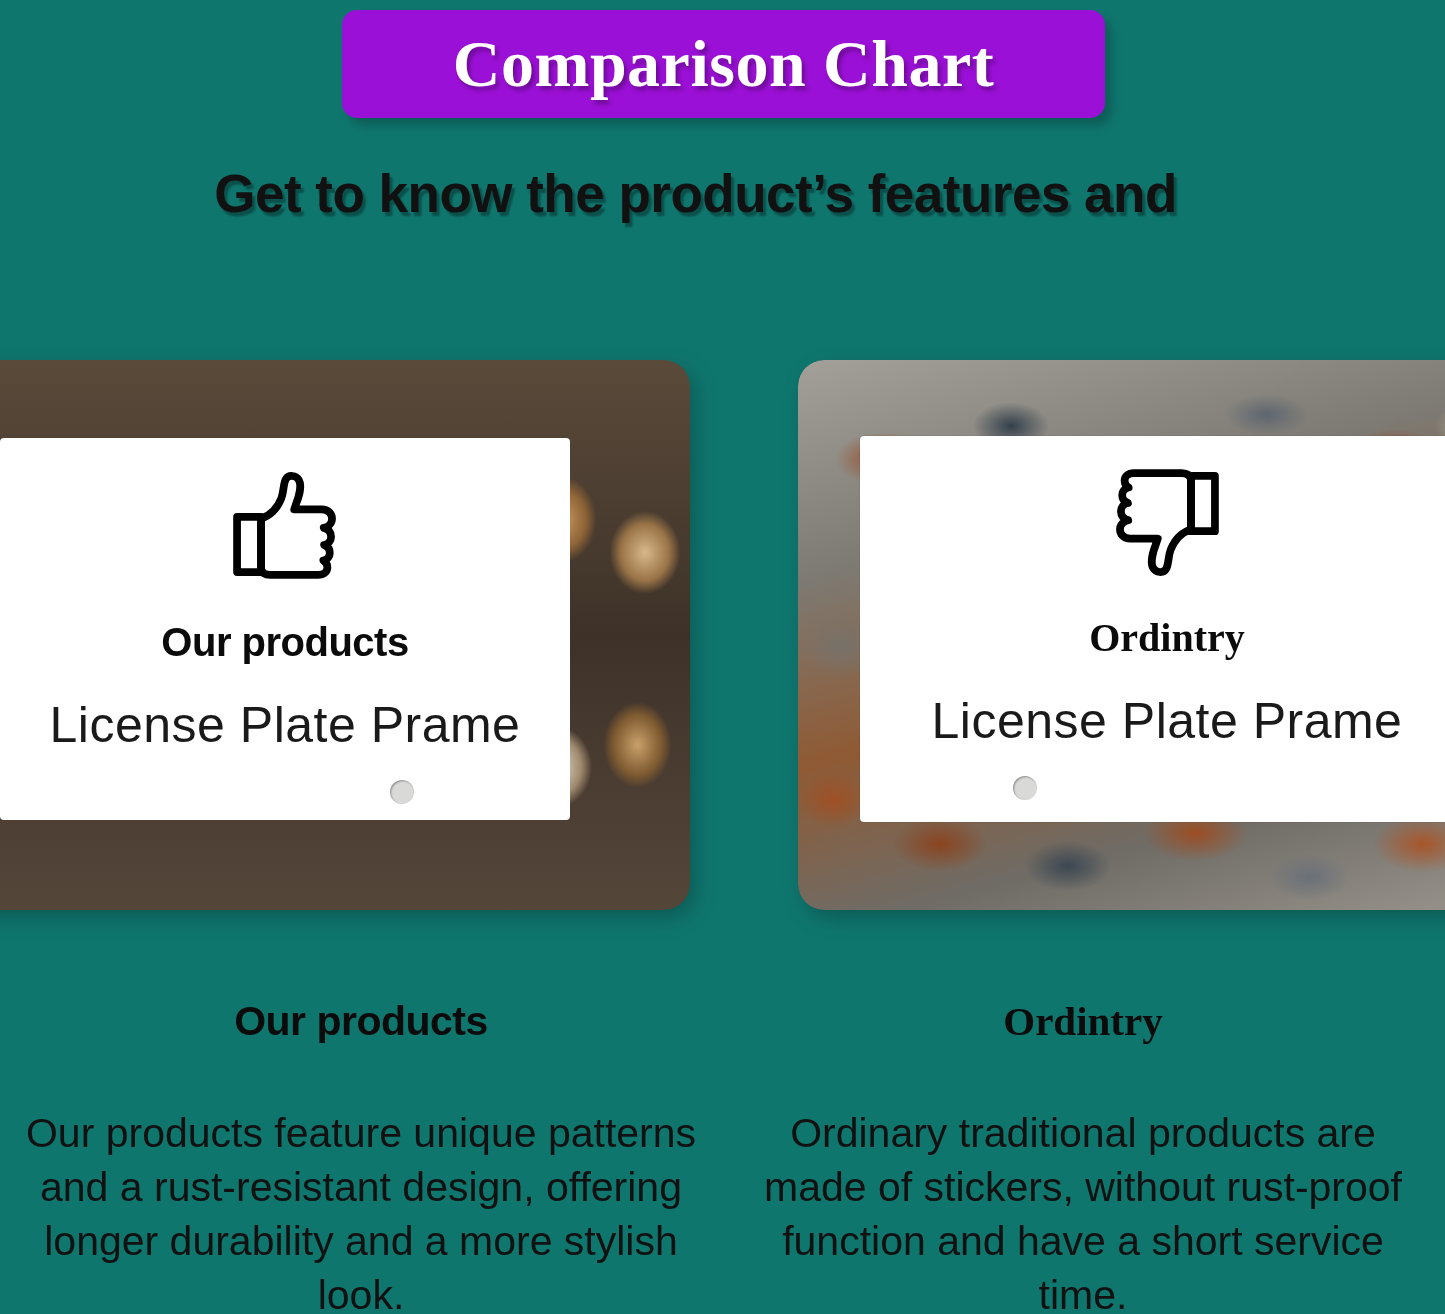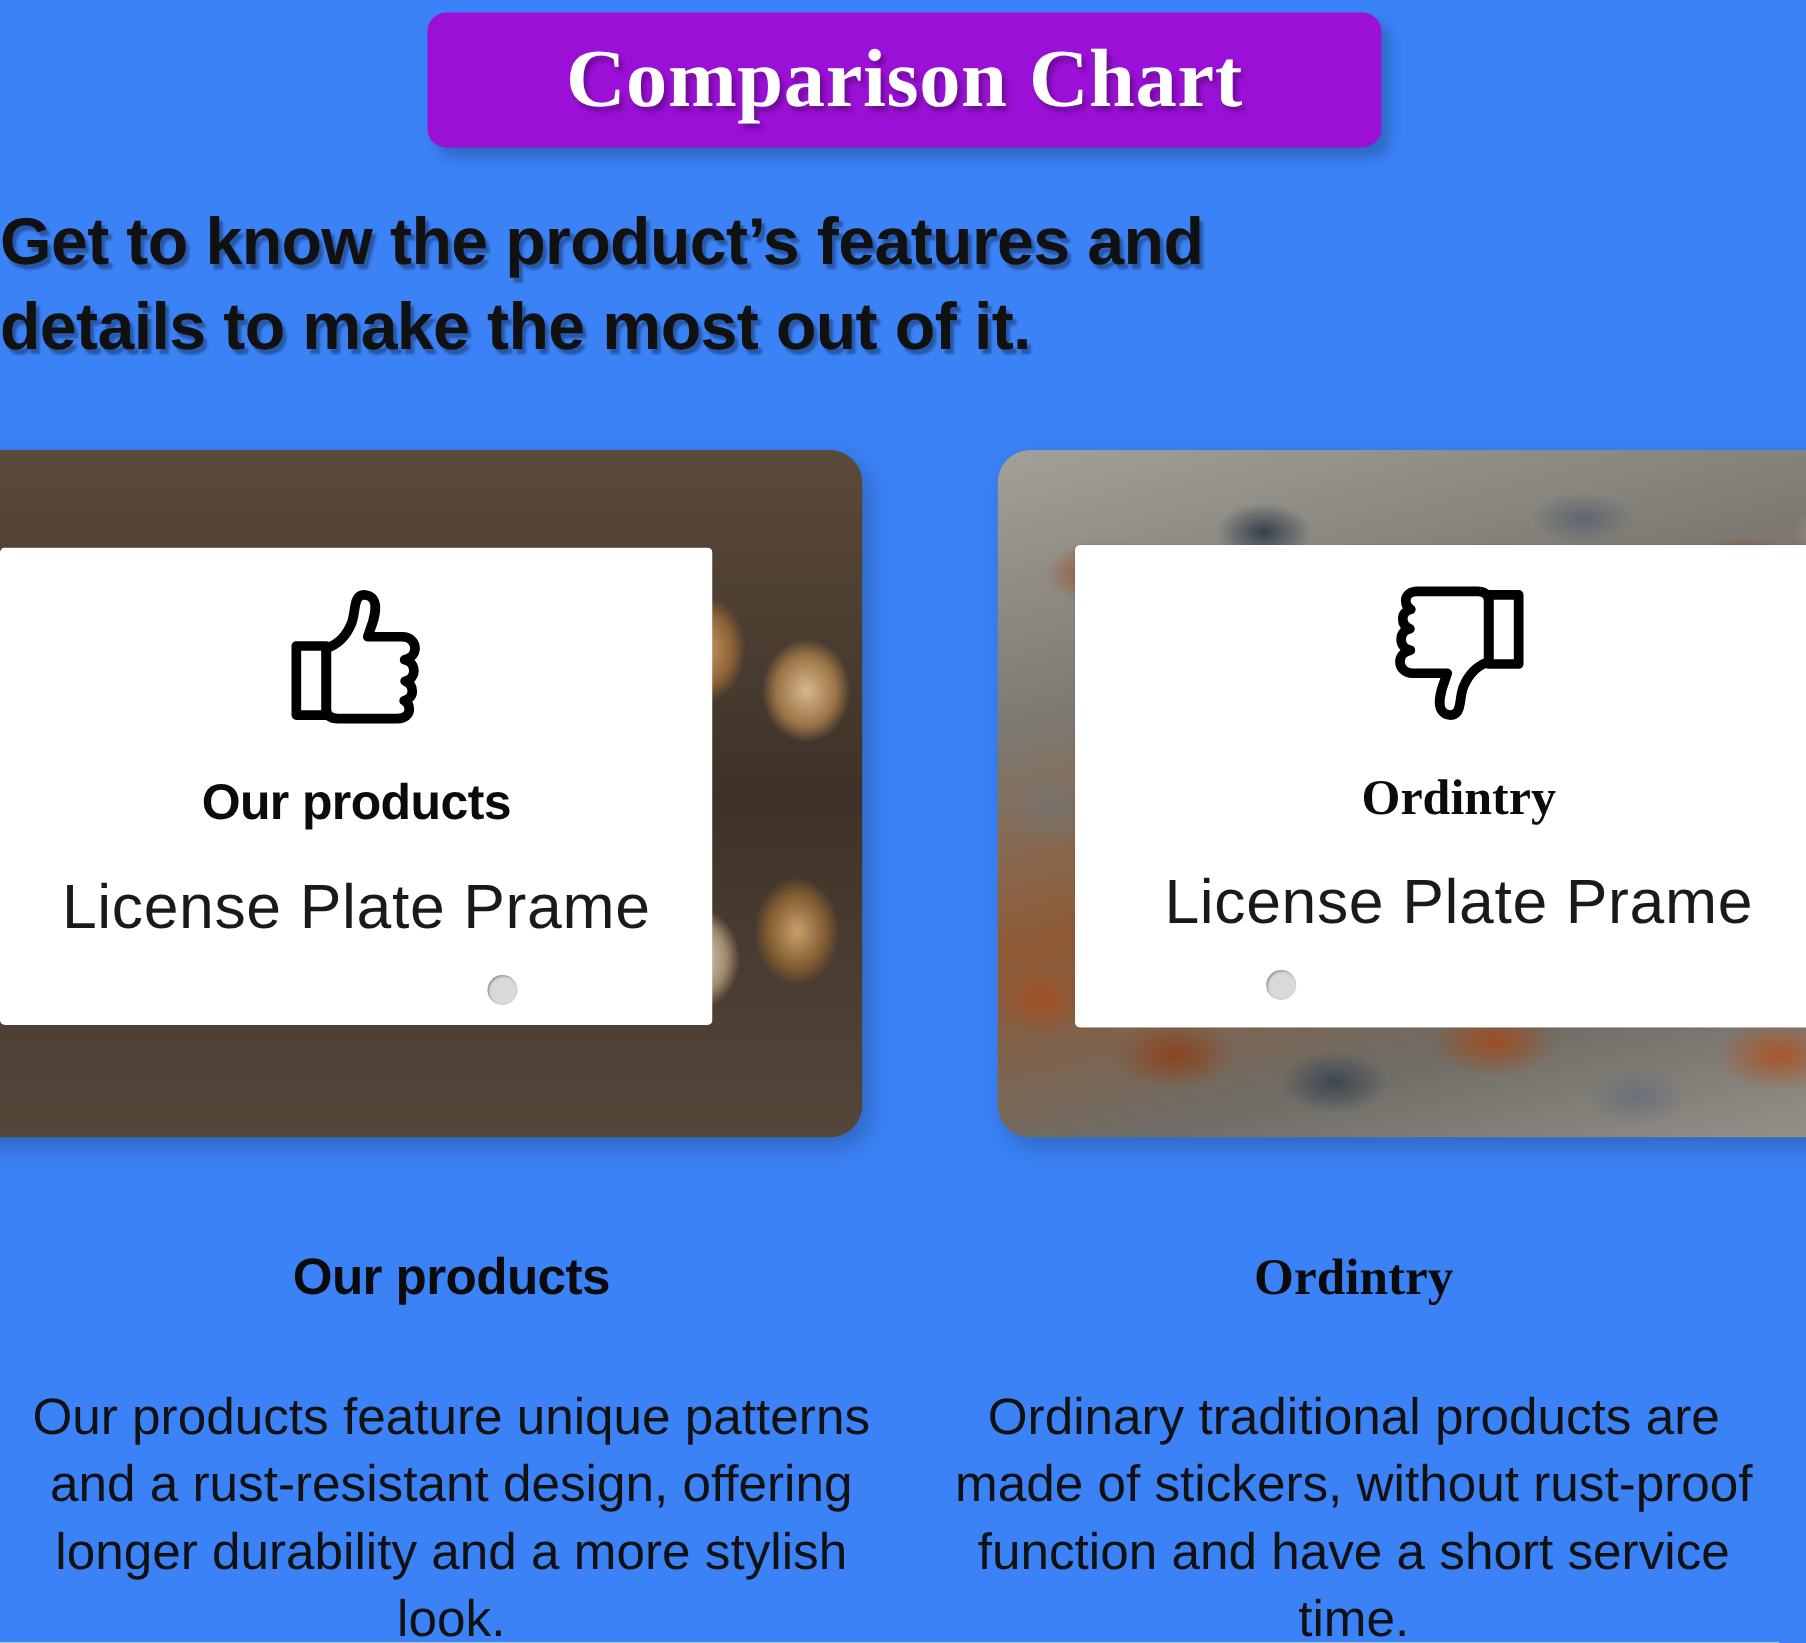--- a/index.html
+++ b/index.html
@@ -9,21 +9,21 @@
     height: 1314px;
     background: #ffffff;
     font-family: "Liberation Sans", sans-serif;
     overflow: hidden;
   }
 
   .page {
     position: relative;
     width: 1445px;
     height: 1314px;
-    background: #3b82f6;
+    background: #0f766e;
   }
 
   
   .title-banner {
     position: absolute;
     left: 342px;
     top: 10px;
     width: 763px;
     height: 108px;
     background: #9b10d6;
@@ -43,21 +43,21 @@
     line-height: 1;
     white-space: nowrap;
   }
 
   
   .subtitle {
     position: absolute;
     left: 0;
     top: 160px;
     width: 1391px;
-    text-align: left;
+    text-align: center;
     font-family: "Liberation Sans", sans-serif;
     font-weight: bold;
     font-size: 53px;
     line-height: 68px;
     color: #111111;
     text-shadow: 3px 4px 2px rgba(0,0,0,0.33);
     letter-spacing: -0.5px;
   }
 
   
@@ -251,21 +251,20 @@
 <body>
 
 <div class="page">
 
   <div class="title-banner">
     <span class="title-text">Comparison Chart</span>
   </div>
 
   <div class="subtitle">
     <div>Get to know the product’s features and</div>
-    <div>details to make the most out of it.</div>
   </div>
 
   <div class="cards">
 
     <div class="card card-left">
       <div class="frame-art art-dogs"></div>
       <div class="plate-window"></div>
       <div class="screw-hole"></div>
 
       <div class="plate-content">

